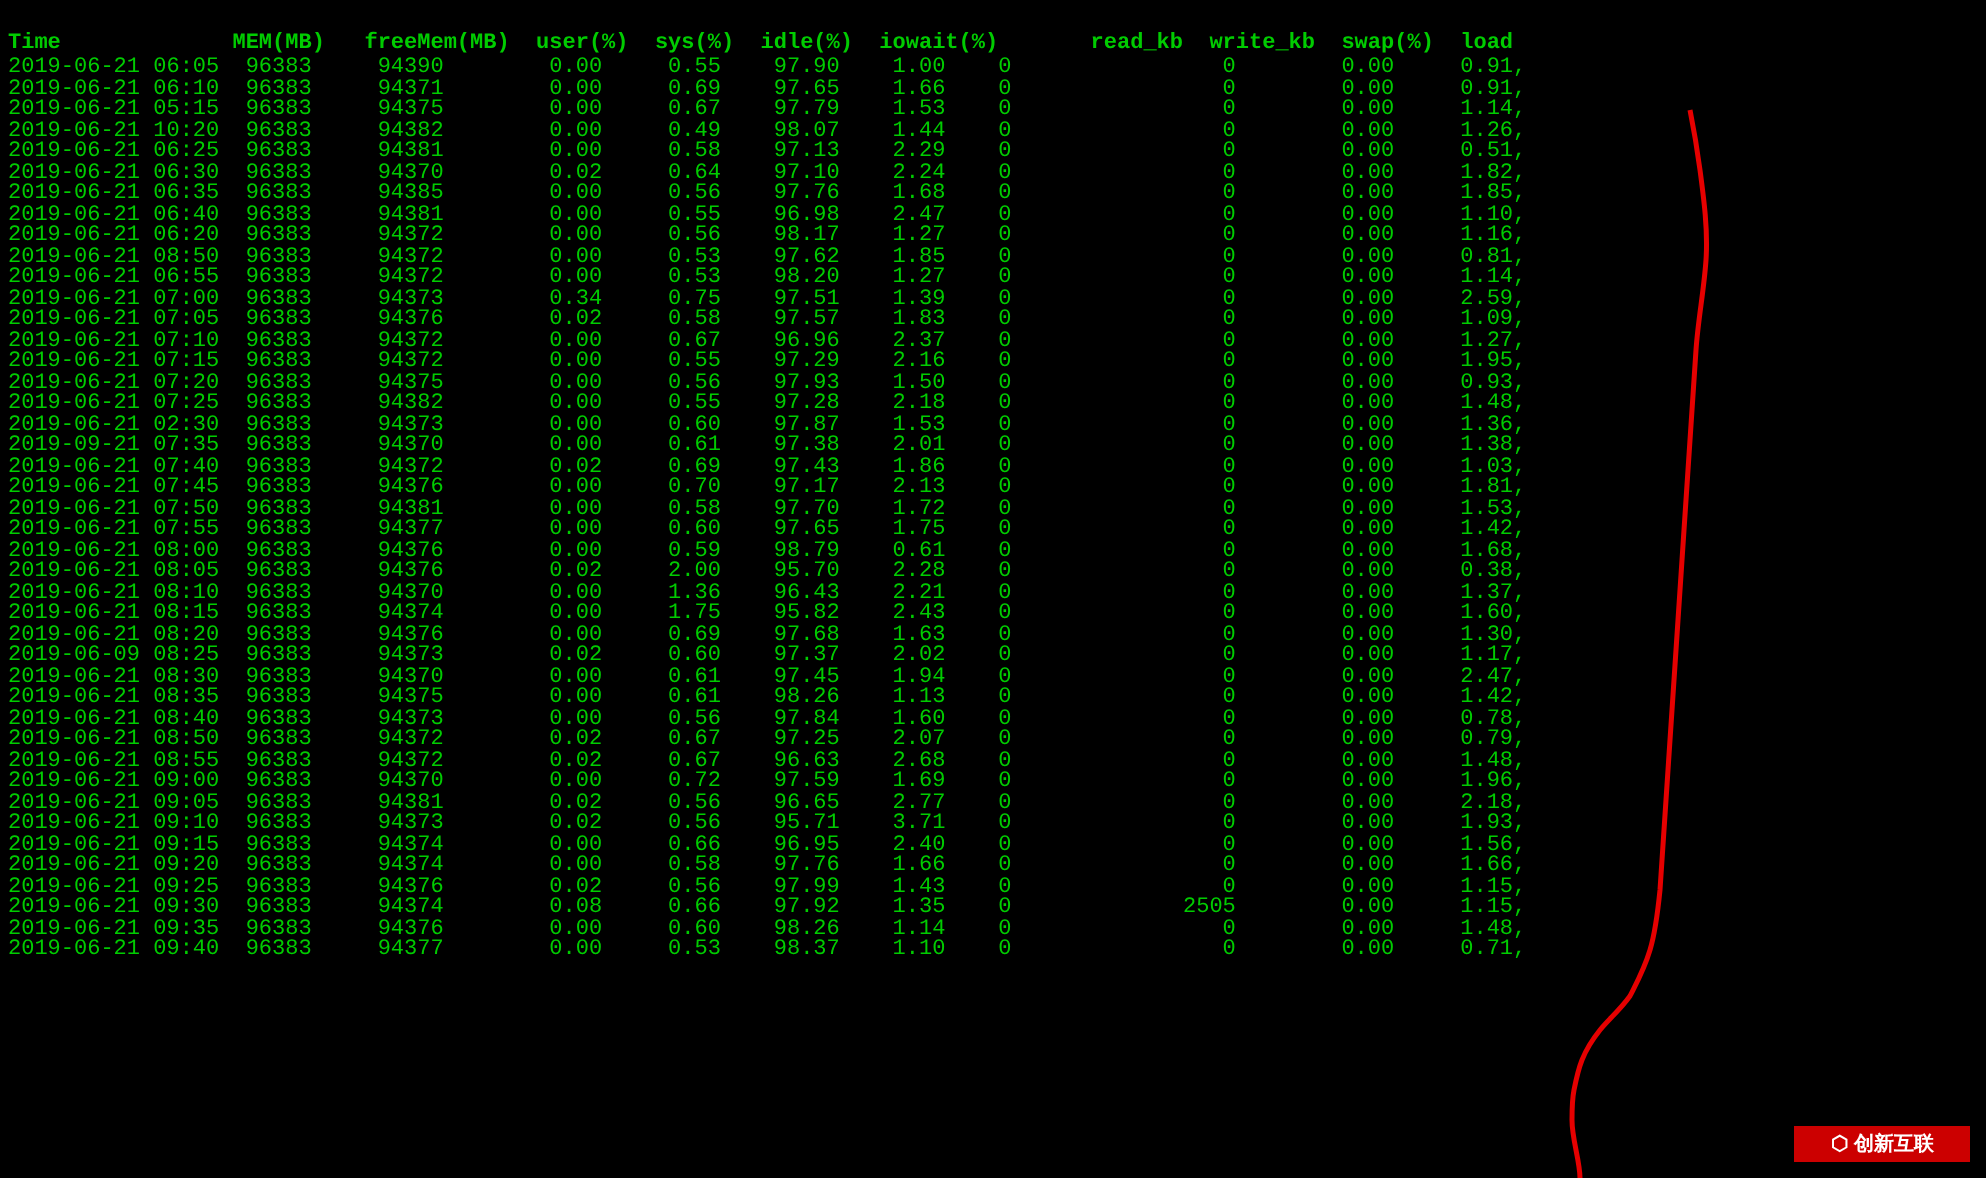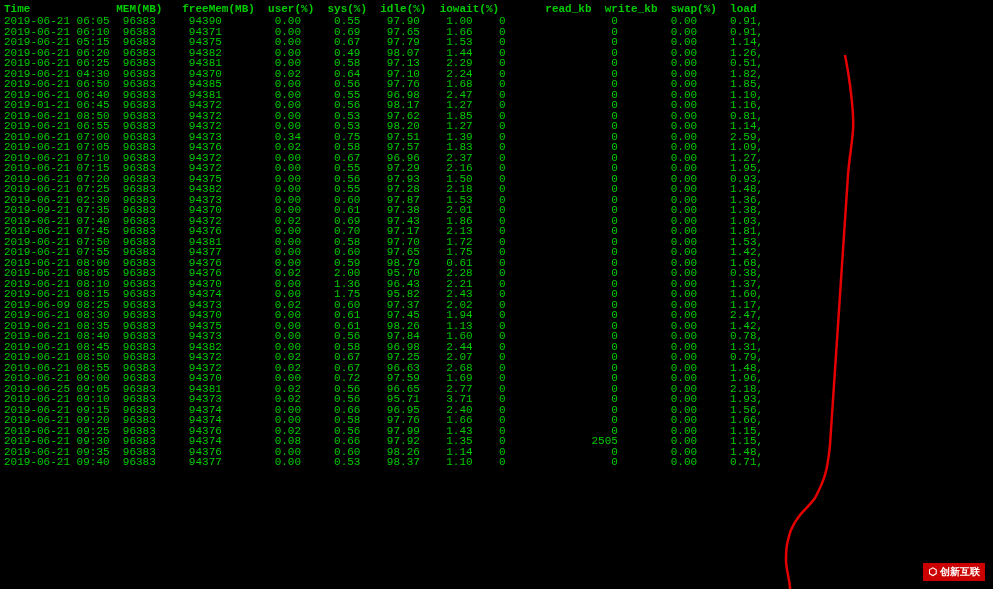--- a/index.html
+++ b/index.html
@@ -18,20 +18,21 @@
       width: 100%;
       height: 100%;
       overflow: hidden;
       position: relative;
     }
     .header-row {
       color: #00cc00;
       white-space: pre;
       line-height: 14px;
       font-weight: bold;
+      margin-top: 13px;
     }
     .data-row {
       white-space: pre;
       line-height: 10.5px;
       color: #00cc00;
     }
     .annotation-img {
       position: absolute;
       top: 0;
       left: 0;
@@ -46,66 +47,66 @@
       right: 8px;
       display: flex;
       align-items: center;
       gap: 4px;
     }
     .watermark-box {
       background: #cc0000;
       color: #fff;
       font-size: 10px;
       font-family: sans-serif;
-      padding: 2px 5px;
+      padding: 2px 18px;
       font-weight: bold;
     }
   </style>
 </head>
 <body>
 
 <div class="terminal">
   <div class="header-row">Time             MEM(MB)   freeMem(MB)  user(%)  sys(%)  idle(%)  iowait(%)       read_kb  write_kb  swap(%)  load</div>
   <div id="rows-container">
       <div class="data-row">2019-06-21 06:05  96383     94390        0.00     0.55    97.90    1.00    0                0        0.00     0.91,</div>
       <div class="data-row">2019-06-21 06:10  96383     94371        0.00     0.69    97.65    1.66    0                0        0.00     0.91,</div>
       <div class="data-row">2019-06-21 05:15  96383     94375        0.00     0.67    97.79    1.53    0                0        0.00     1.14,</div>
-      <div class="data-row">2019-06-21 06:20  96383     94382        0.00     0.49    98.07    1.44    0                0        0.00     1.26,</div>
+      <div class="data-row">2019-06-21 10:20  96383     94382        0.00     0.49    98.07    1.44    0                0        0.00     1.26,</div>
       <div class="data-row">2019-06-21 06:25  96383     94381        0.00     0.58    97.13    2.29    0                0        0.00     0.51,</div>
-      <div class="data-row">2019-06-21 04:30  96383     94370        0.02     0.64    97.10    2.24    0                0        0.00     1.82,</div>
-      <div class="data-row">2019-06-21 06:50  96383     94385        0.00     0.56    97.76    1.68    0                0        0.00     1.85,</div>
+      <div class="data-row">2019-06-21 06:30  96383     94370        0.02     0.64    97.10    2.24    0                0        0.00     1.82,</div>
+      <div class="data-row">2019-06-21 06:35  96383     94385        0.00     0.56    97.76    1.68    0                0        0.00     1.85,</div>
       <div class="data-row">2019-06-21 06:40  96383     94381        0.00     0.55    96.98    2.47    0                0        0.00     1.10,</div>
-      <div class="data-row">2019-01-21 06:45  96383     94372        0.00     0.56    98.17    1.27    0                0        0.00     1.16,</div>
+      <div class="data-row">2019-06-21 06:20  96383     94372        0.00     0.56    98.17    1.27    0                0        0.00     1.16,</div>
       <div class="data-row">2019-06-21 08:50  96383     94372        0.00     0.53    97.62    1.85    0                0        0.00     0.81,</div>
       <div class="data-row">2019-06-21 06:55  96383     94372        0.00     0.53    98.20    1.27    0                0        0.00     1.14,</div>
       <div class="data-row">2019-06-21 07:00  96383     94373        0.34     0.75    97.51    1.39    0                0        0.00     2.59,</div>
       <div class="data-row">2019-06-21 07:05  96383     94376        0.02     0.58    97.57    1.83    0                0        0.00     1.09,</div>
       <div class="data-row">2019-06-21 07:10  96383     94372        0.00     0.67    96.96    2.37    0                0        0.00     1.27,</div>
       <div class="data-row">2019-06-21 07:15  96383     94372        0.00     0.55    97.29    2.16    0                0        0.00     1.95,</div>
       <div class="data-row">2019-06-21 07:20  96383     94375        0.00     0.56    97.93    1.50    0                0        0.00     0.93,</div>
       <div class="data-row">2019-06-21 07:25  96383     94382        0.00     0.55    97.28    2.18    0                0        0.00     1.48,</div>
       <div class="data-row">2019-06-21 02:30  96383     94373        0.00     0.60    97.87    1.53    0                0        0.00     1.36,</div>
       <div class="data-row">2019-09-21 07:35  96383     94370        0.00     0.61    97.38    2.01    0                0        0.00     1.38,</div>
       <div class="data-row">2019-06-21 07:40  96383     94372        0.02     0.69    97.43    1.86    0                0        0.00     1.03,</div>
       <div class="data-row">2019-06-21 07:45  96383     94376        0.00     0.70    97.17    2.13    0                0        0.00     1.81,</div>
       <div class="data-row">2019-06-21 07:50  96383     94381        0.00     0.58    97.70    1.72    0                0        0.00     1.53,</div>
       <div class="data-row">2019-06-21 07:55  96383     94377        0.00     0.60    97.65    1.75    0                0        0.00     1.42,</div>
       <div class="data-row">2019-06-21 08:00  96383     94376        0.00     0.59    98.79    0.61    0                0        0.00     1.68,</div>
       <div class="data-row">2019-06-21 08:05  96383     94376        0.02     2.00    95.70    2.28    0                0        0.00     0.38,</div>
       <div class="data-row">2019-06-21 08:10  96383     94370        0.00     1.36    96.43    2.21    0                0        0.00     1.37,</div>
       <div class="data-row">2019-06-21 08:15  96383     94374        0.00     1.75    95.82    2.43    0                0        0.00     1.60,</div>
+      <div class="data-row">2019-06-21 08:20  96383     94376        0.00     0.69    97.68    1.63    0                0        0.00     1.30,</div>
       <div class="data-row">2019-06-09 08:25  96383     94373        0.02     0.60    97.37    2.02    0                0        0.00     1.17,</div>
       <div class="data-row">2019-06-21 08:30  96383     94370        0.00     0.61    97.45    1.94    0                0        0.00     2.47,</div>
       <div class="data-row">2019-06-21 08:35  96383     94375        0.00     0.61    98.26    1.13    0                0        0.00     1.42,</div>
       <div class="data-row">2019-06-21 08:40  96383     94373        0.00     0.56    97.84    1.60    0                0        0.00     0.78,</div>
-      <div class="data-row">2019-06-21 08:45  96383     94382        0.00     0.58    96.98    2.44    0                0        0.00     1.31,</div>
       <div class="data-row">2019-06-21 08:50  96383     94372        0.02     0.67    97.25    2.07    0                0        0.00     0.79,</div>
       <div class="data-row">2019-06-21 08:55  96383     94372        0.02     0.67    96.63    2.68    0                0        0.00     1.48,</div>
       <div class="data-row">2019-06-21 09:00  96383     94370        0.00     0.72    97.59    1.69    0                0        0.00     1.96,</div>
-      <div class="data-row">2019-06-25 09:05  96383     94381        0.02     0.56    96.65    2.77    0                0        0.00     2.18,</div>
+      <div class="data-row">2019-06-21 09:05  96383     94381        0.02     0.56    96.65    2.77    0                0        0.00     2.18,</div>
       <div class="data-row">2019-06-21 09:10  96383     94373        0.02     0.56    95.71    3.71    0                0        0.00     1.93,</div>
       <div class="data-row">2019-06-21 09:15  96383     94374        0.00     0.66    96.95    2.40    0                0        0.00     1.56,</div>
       <div class="data-row">2019-06-21 09:20  96383     94374        0.00     0.58    97.76    1.66    0                0        0.00     1.66,</div>
       <div class="data-row">2019-06-21 09:25  96383     94376        0.02     0.56    97.99    1.43    0                0        0.00     1.15,</div>
       <div class="data-row">2019-06-21 09:30  96383     94374        0.08     0.66    97.92    1.35    0             2505        0.00     1.15,</div>
       <div class="data-row">2019-06-21 09:35  96383     94376        0.00     0.60    98.26    1.14    0                0        0.00     1.48,</div>
       <div class="data-row">2019-06-21 09:40  96383     94377        0.00     0.53    98.37    1.10    0                0        0.00     0.71,</div>
     </div>
 
   <svg class="annotation-img" viewBox="0 0 993 589" xmlns="http://www.w3.org/2000/svg">

